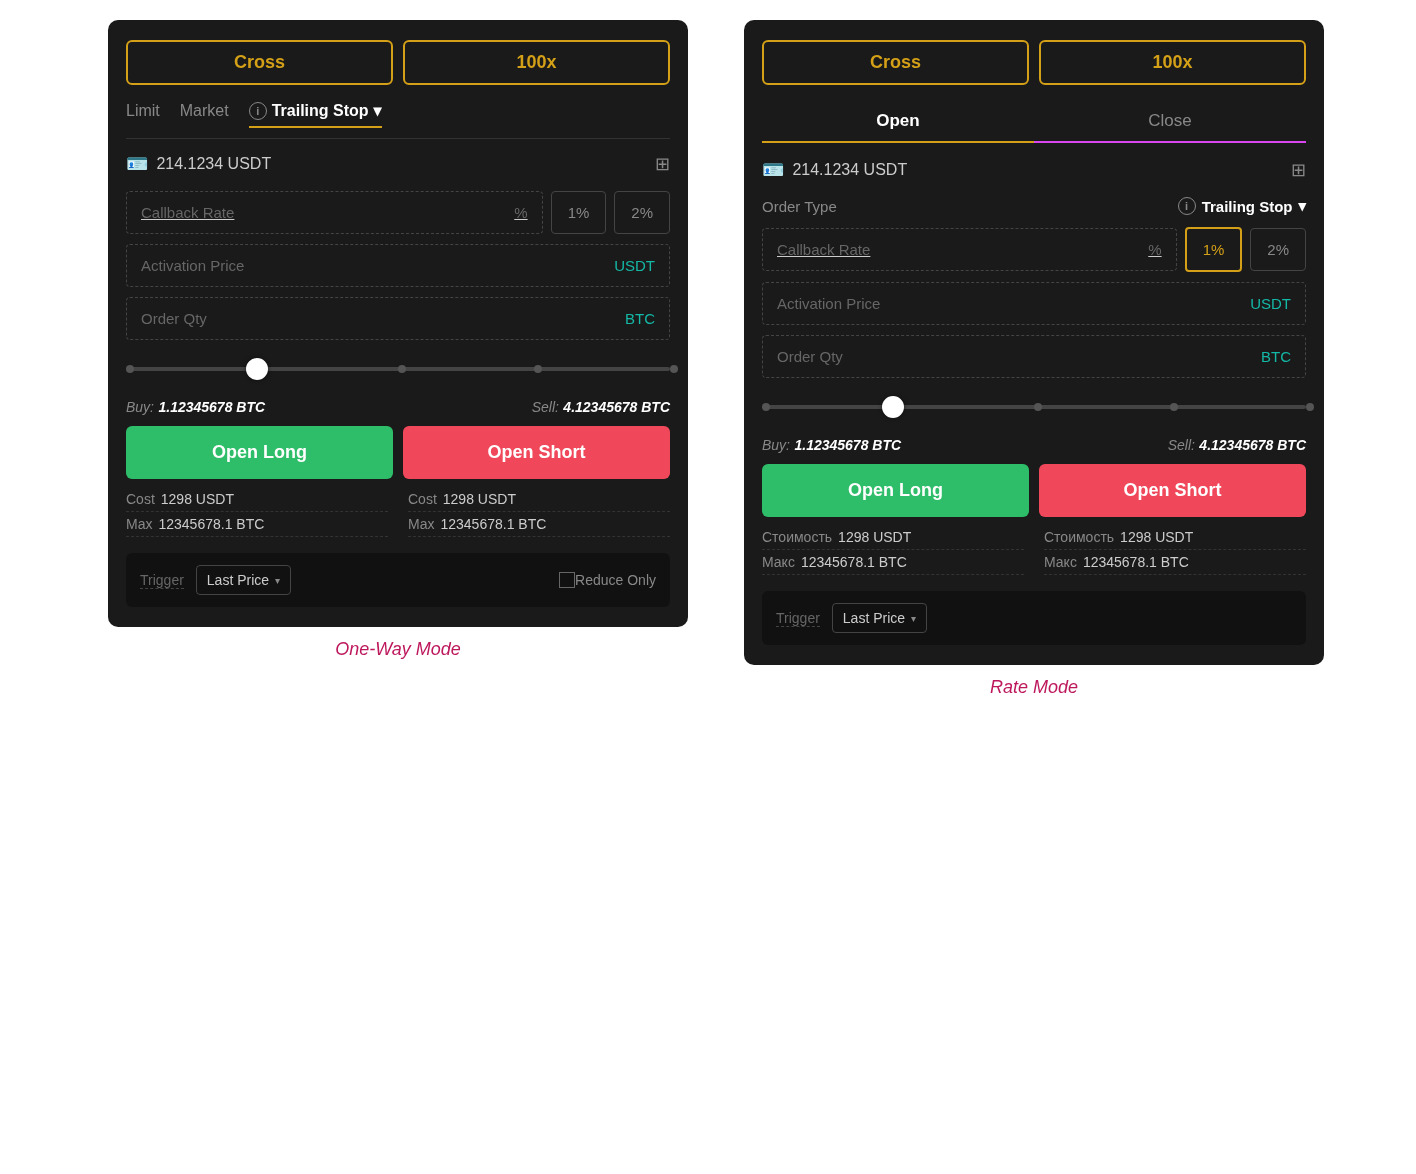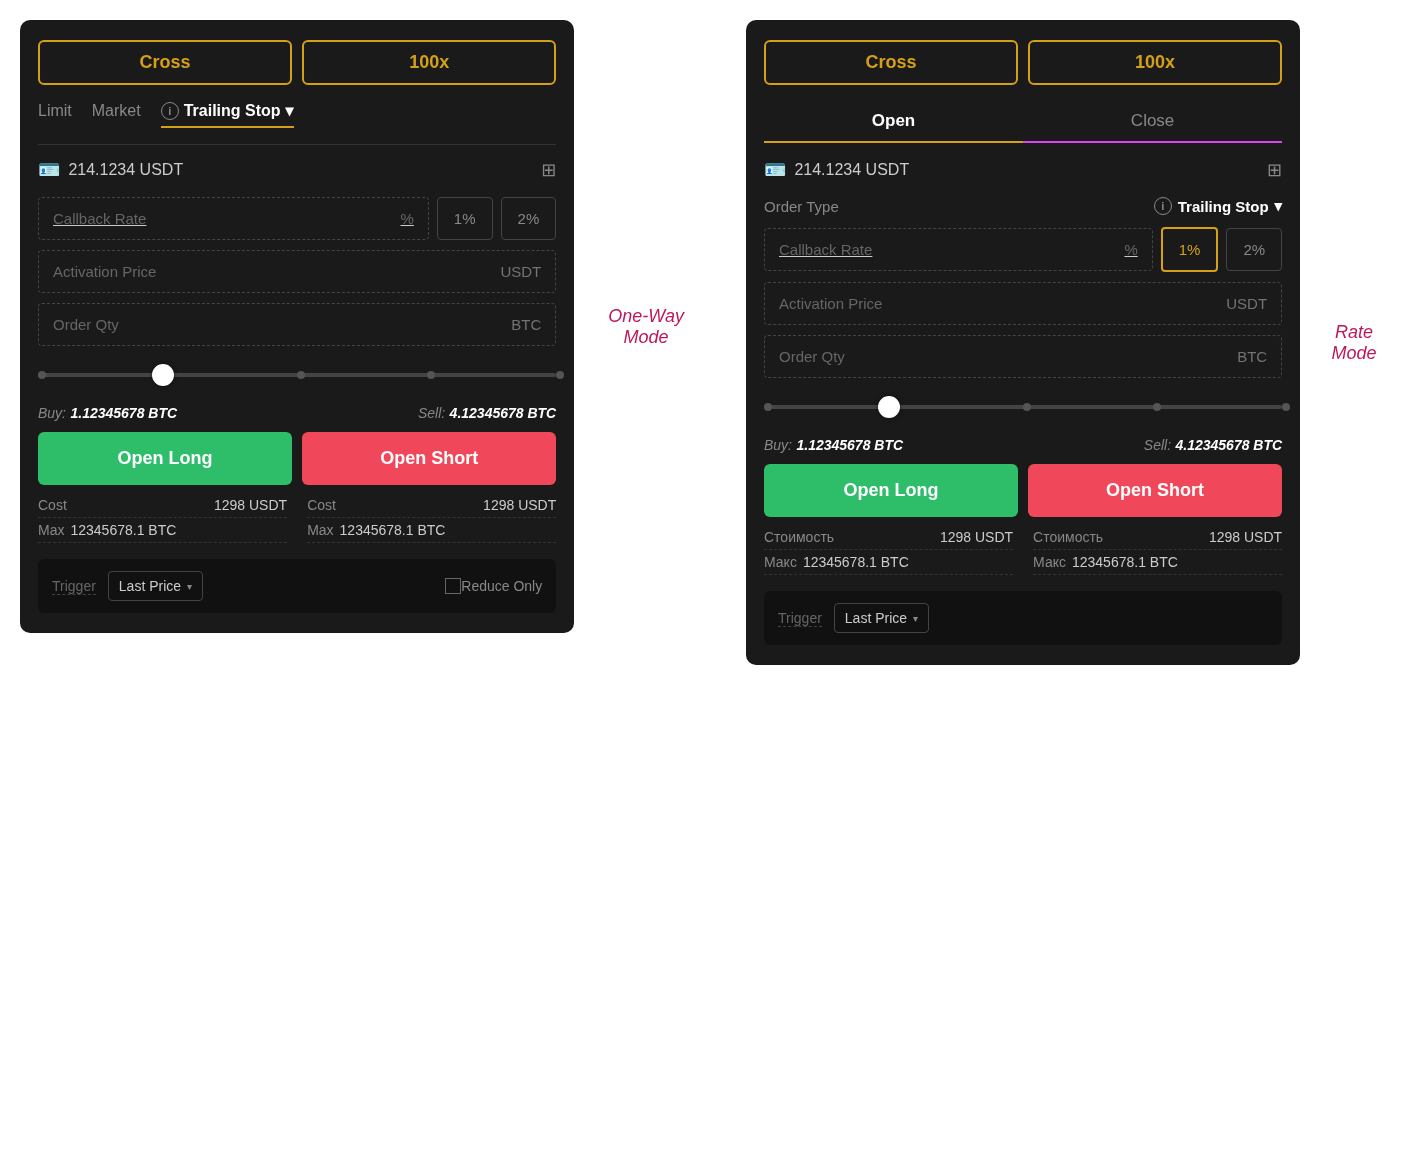--- a/index.html
+++ b/index.html
@@ -18,23 +18,24 @@
     .panels-row {
       display: flex;
       gap: 40px;
       align-items: flex-start;
       justify-content: center;
       width: 100%;
     }
 
     .panel-wrapper {
       display: flex;
-      flex-direction: row;
+      flex-direction: column;
       align-items: center;
       gap: 12px;
+      margin-left: 16px;
     }
 
     .panel {
       background: #1a1a1a;
       border-radius: 10px;
       padding: 20px 18px;
       width: 580px;
       color: #ccc;
     }
 
@@ -175,21 +176,21 @@
       cursor: pointer;
     }
 
     
     .oneway-tab-row {
       display: flex;
       align-items: center;
       gap: 20px;
       margin-bottom: 14px;
       border-bottom: 1px solid #333;
-      padding-bottom: 18px;
+      padding-bottom: 12px;
     }
 
     .oneway-tab {
       font-size: 16px;
       color: #888;
       cursor: pointer;
       padding-bottom: 6px;
     }
 
     .trailing-stop-tab {
@@ -217,21 +218,21 @@
     }
 
     .input-label {
       flex: 1;
       font-size: 15px;
       color: #666;
     }
 
     .input-suffix {
       font-size: 15px;
-      color: #737373;
+      color: #14b8a6;
     }
 
     
     .callback-row {
       display: flex;
       align-items: center;
       gap: 8px;
       margin-bottom: 10px;
     }
 
@@ -369,26 +370,26 @@
       gap: 20px;
       margin-bottom: 16px;
     }
 
     .cost-max-col {
       flex: 1;
     }
 
     .cost-row {
       display: flex;
+      gap: 6px;
       font-size: 14px;
       color: #888;
       margin-bottom: 4px;
       border-bottom: 1px dashed #333;
       padding-bottom: 4px;
-      justify-content: space-between;
     }
 
     .cost-value {
       color: #ccc;
     }
 
     .max-row {
       display: flex;
       gap: 6px;
       font-size: 14px;

